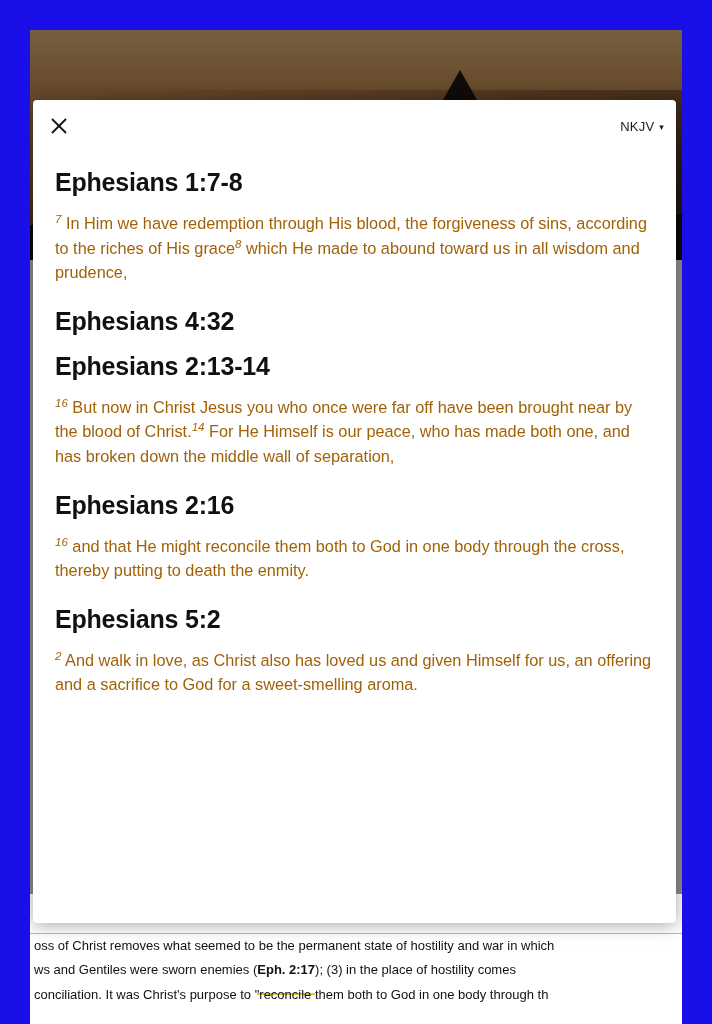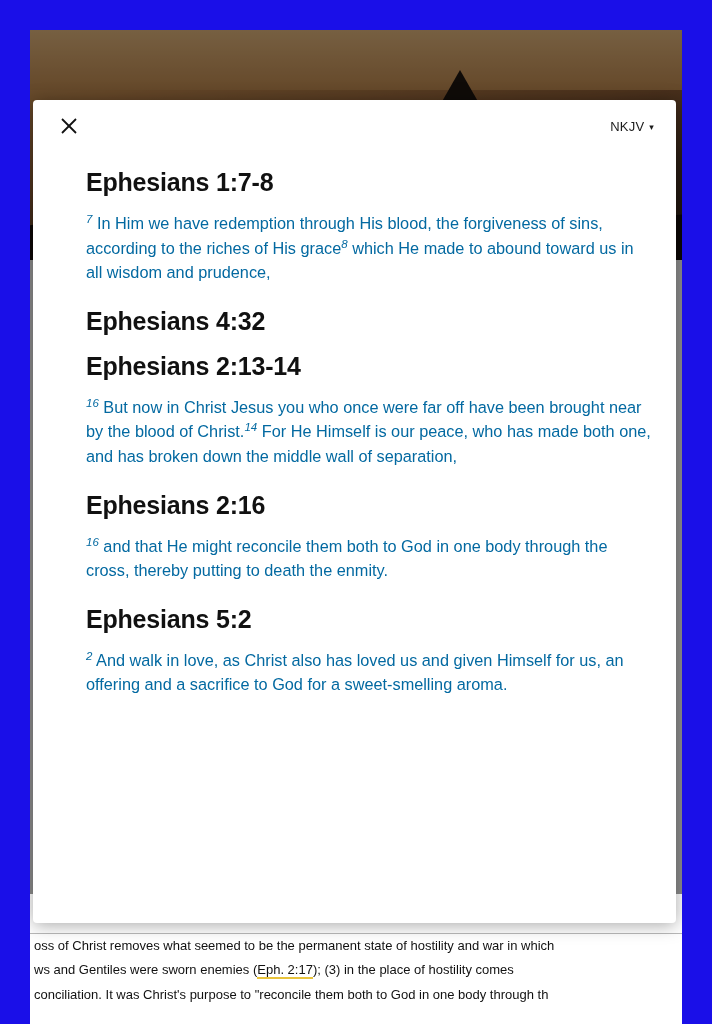--- a/index.html
+++ b/index.html
@@ -96,24 +96,24 @@
     overflow: hidden;
   }
   #bg-bottom .b-row {
     font-size: 13px;
     line-height: 24.5px;
     color: #111;
     white-space: nowrap;
     padding-left: 4px;
   }
   #bg-bottom .reflink {
-    font-weight: normal;
+    font-weight: bold;
     color: #111;
     border-bottom: 2px solid #e8c33a;
-    padding-bottom: 0;
+    padding-bottom: 16px;
   }
   #bg-bottom .underline-faint {
     border-bottom: 1px solid #b9b9b9;
   }
 
   
   #scrim {
     position: absolute;
     left: 0; top: 0;
     width: 652px; height: 994px;
@@ -128,21 +128,21 @@
     width: 643px;
     height: 823px;
     background: #ffffff;
     border-radius: 4px;
     overflow: hidden;
     box-shadow: 0 2px 18px rgba(0,0,0,0.35);
   }
   #modal-topbar {
     position: relative;
     height: 52px;
-    padding: 0 22px;
+    padding: 0 12px;
     display: flex;
     align-items: center;
     justify-content: space-between;
     gap: 44px;
   }
   #close-btn {
     width: 28px;
     height: 28px;
     display: flex;
     align-items: center;
@@ -166,35 +166,34 @@
     font-size: 9px;
     line-height: 1;
     position: relative;
     top: 1px;
   }
 
   #modal-scroll {
     height: 771px;
     overflow: hidden;
     padding: 0 22px 0 22px;
-    margin-left: 31px;
   }
 
   .verse-block { margin-bottom: 4px; }
   .verse-ref {
     font-size: 25px;
     font-weight: bold;
     color: #111111;
     margin: 16px 0 14px 0;
     letter-spacing: -0.2px;
   }
   .verse-text {
     font-size: 16.3px;
     line-height: 24.6px;
-    color: #0369a1;
+    color: #a16207;
     margin: 0 0 22px 0;
   }
   .verse-text sup {
     font-size: 11.5px;
     font-style: italic;
     vertical-align: super;
     line-height: 0;
   }
 </style>
 </head>

